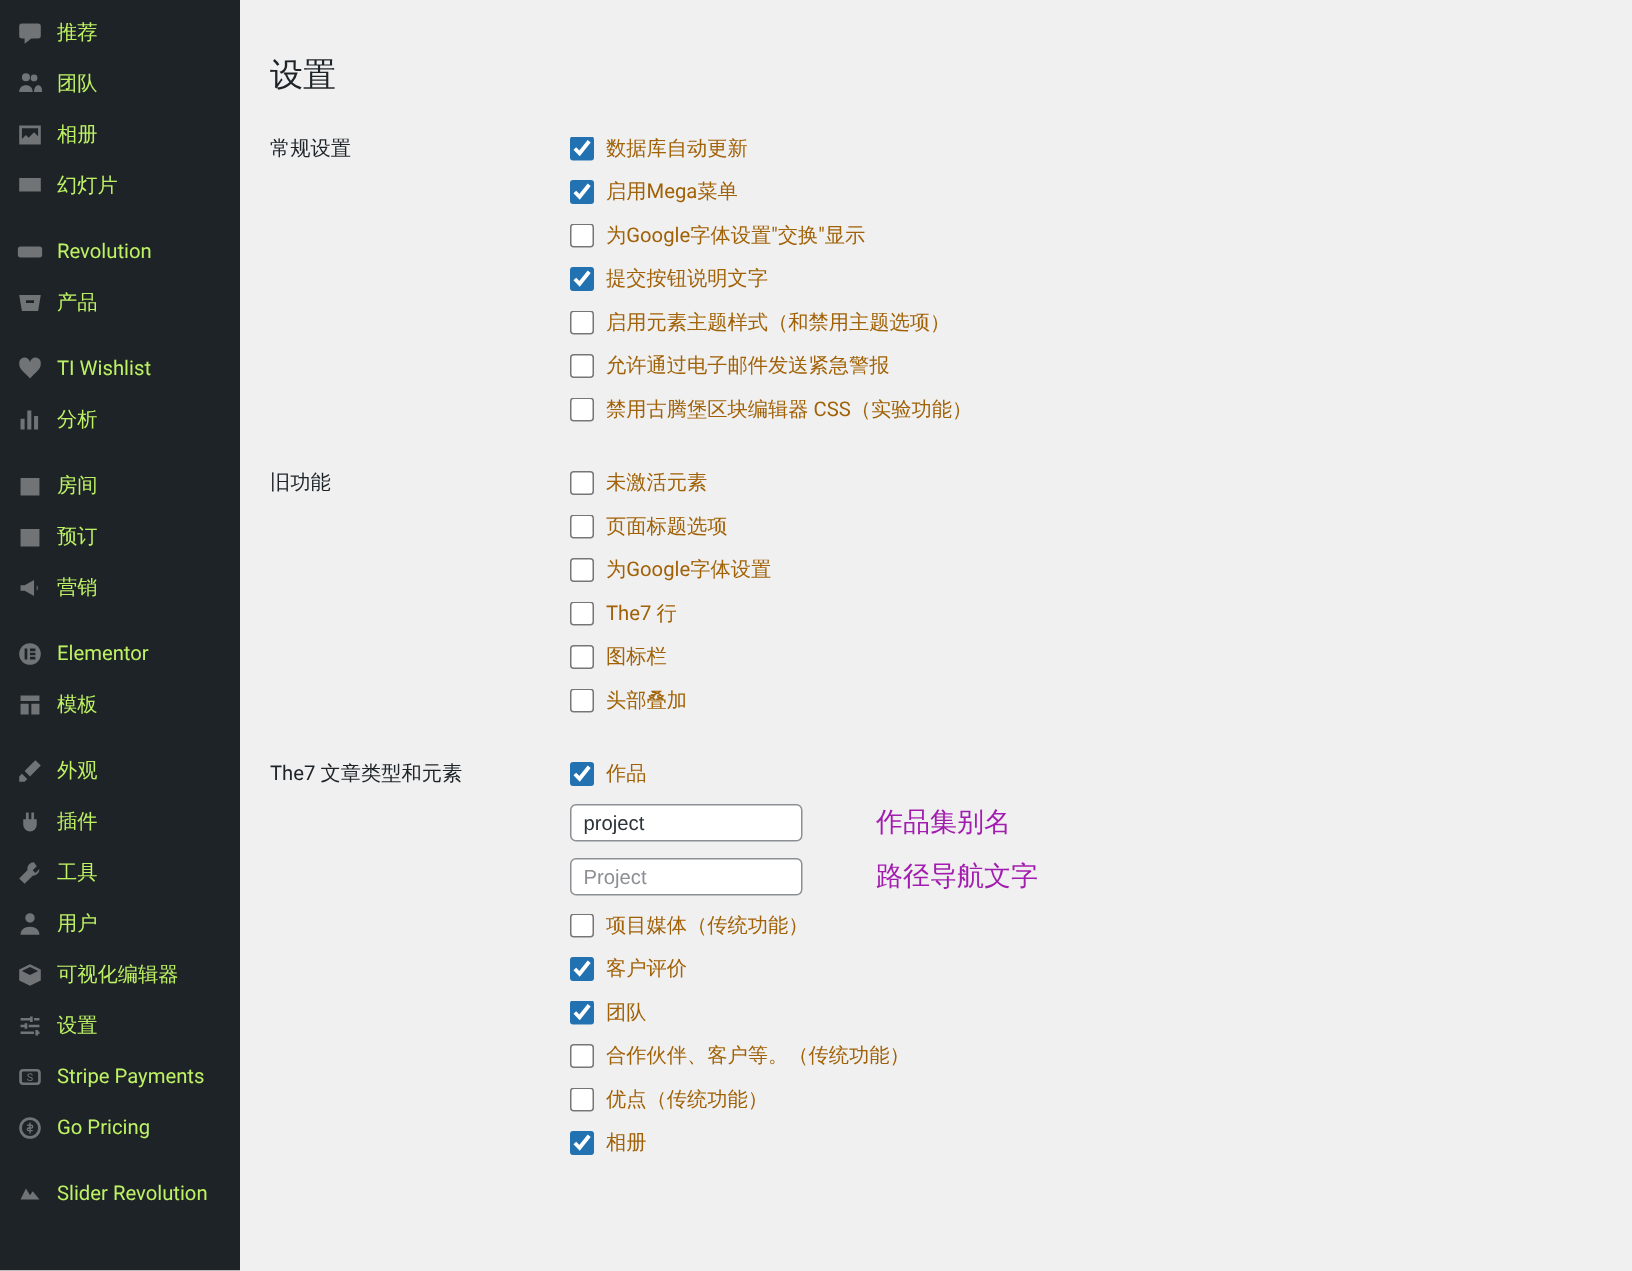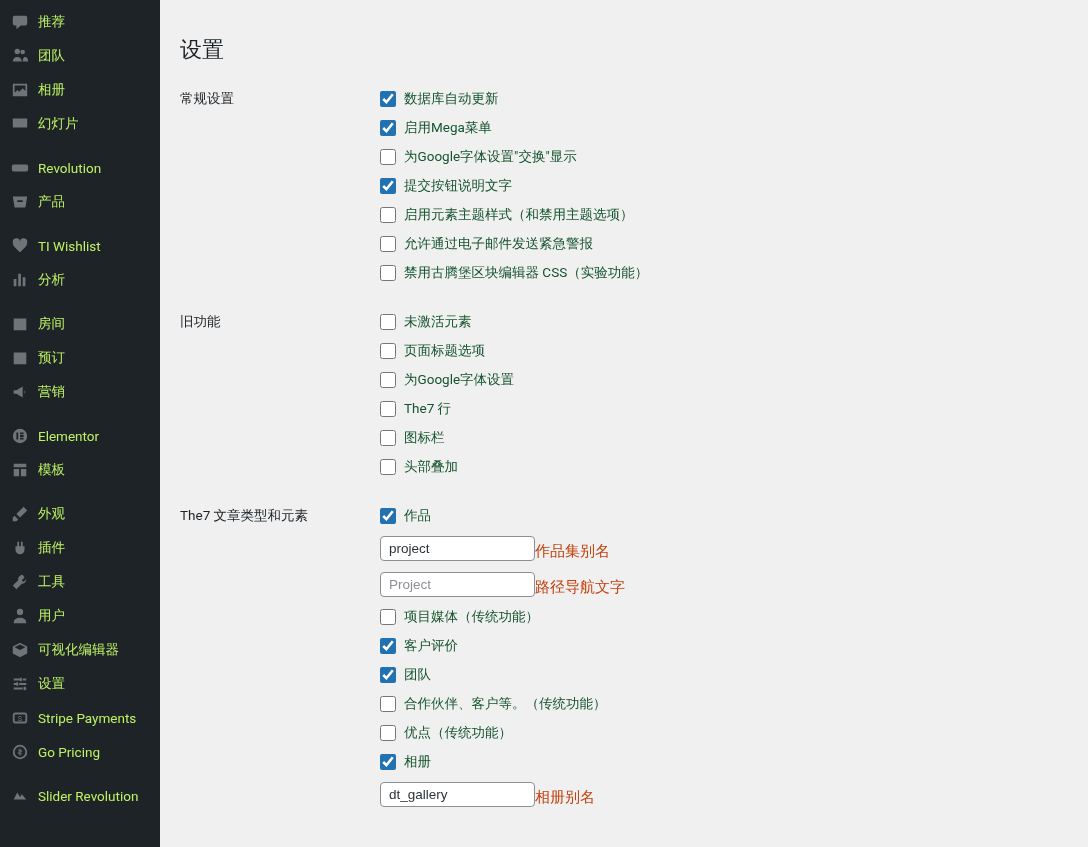--- a/index.html
+++ b/index.html
@@ -11,25 +11,25 @@
 .sidebar-item .icon svg { width: 18px; height: 18px; fill: #a7aaad; }
 .sidebar-spacer { height: 10px; }
 .main { flex: 1; padding: 0; background: #f0f0f1; }
 .content { padding: 10px 20px 20px 20px; }
 .page-title { font-size: 22px; font-weight: 400; color: #1d2327; margin: 25px 0 25px 0; }
 .form-row { display: flex; align-items: flex-start; margin-bottom: 20px; }
 .form-label { width: 200px; font-weight: 400; color: #1d2327; padding-top: 0; font-size: 13.5px; flex-shrink: 0; }
 .form-field { flex: 1; }
 .checkbox-row { display: flex; align-items: center; margin-bottom: 11px; }
 .checkbox-row input[type="checkbox"] { width: 16px; height: 16px; margin-right: 8px; accent-color: #2271b1; cursor: pointer; }
-.checkbox-row label { font-size: 13.5px; color: #14532d; cursor: pointer; }
-.input-row { display: flex; align-items: flex-end; margin-bottom: 11px; }
+.checkbox-row label { font-size: 13.5px; color: #a16207; cursor: pointer; }
+.input-row { display: flex; align-items: flex-start; margin-bottom: 11px; gap: 10px; }
 .input-row input[type="text"] { width: 155px; padding: 4px 8px; border: 1px solid #8c8f94; border-radius: 4px; font-size: 13.5px; color: #2c3338; background: #fff; }
 .input-row input[type="text"]::placeholder { color: #8c8f94; }
-.input-row .input-label { font-size: 15px; color: #c2410c; }
+.input-row .input-label { font-size: 18px; color: #a21caf; margin-left: 39px; }
 </style>
 </head>
 <body>
 
 <div class="container">
   <div class="sidebar" id="sidebar">
       <div class="sidebar-item">
         <span class="icon">
           <svg viewBox="0 0 20 20">
             <path d="M4 3h12a2 2 0 012 2v7a2 2 0 01-2 2h-5l-5 4v-4H4a2 2 0 01-2-2V5a2 2 0 012-2z"></path>
@@ -315,22 +315,18 @@
             <label>合作伙伴、客户等。（传统功能）</label>
           </div>
           <div class="checkbox-row">
             <input type="checkbox" id="cb-benefits" style="">
             <label>优点（传统功能）</label>
           </div>
           <div class="checkbox-row">
             <input type="checkbox" id="cb-gallery" checked="" style="">
             <label>相册</label>
           </div>
-          <div class="input-row">
-            <input type="text" value="dt_gallery" style="">
-            <span class="input-label">相册别名</span>
-          </div>
         </div>
       </div>
 
     </div>
   </div>
 </div>
 
 </body></html>

